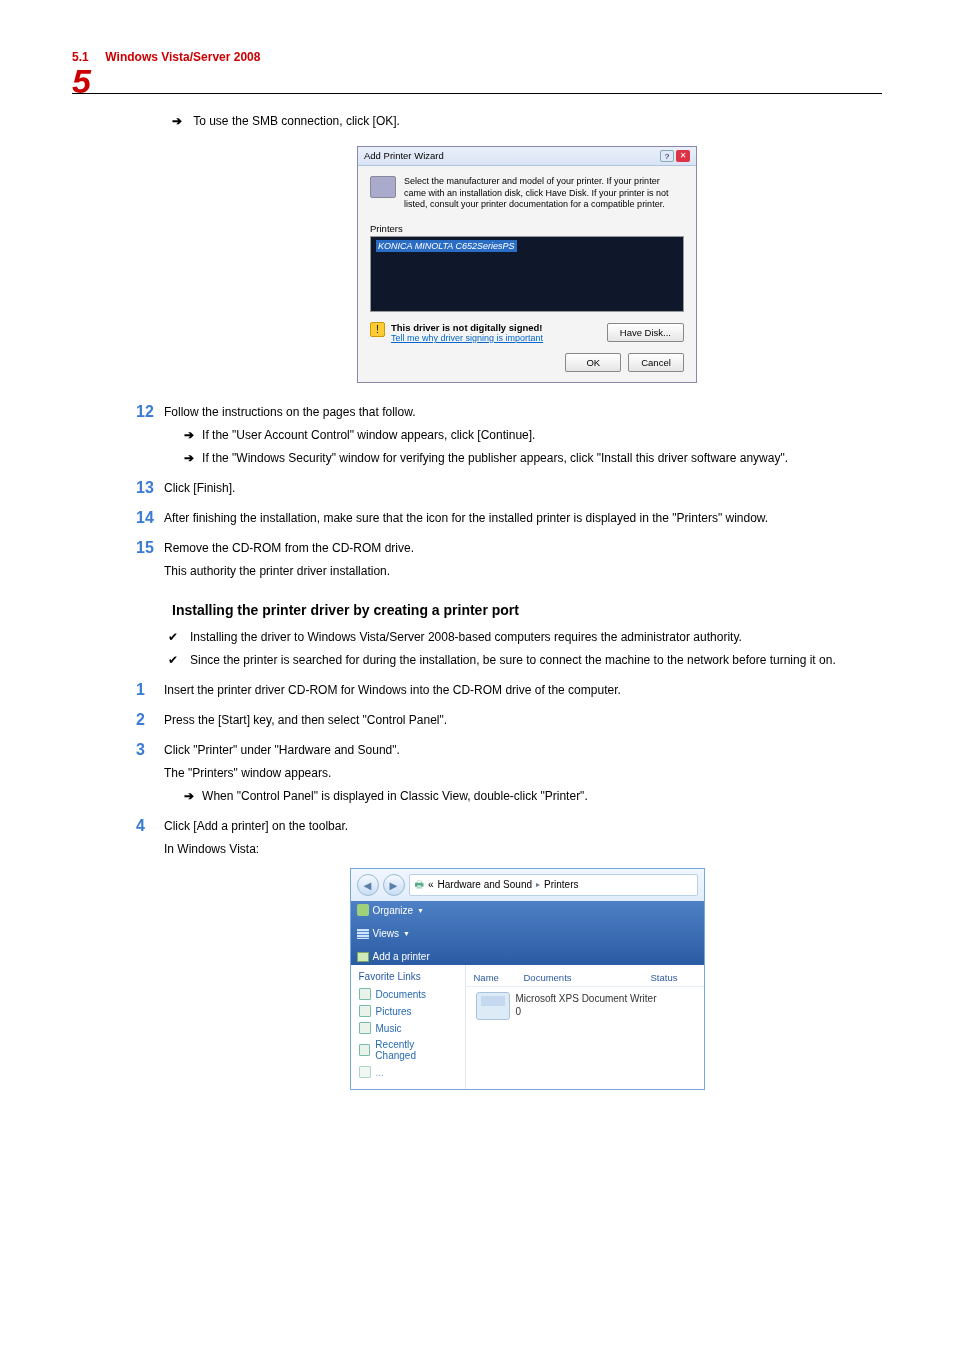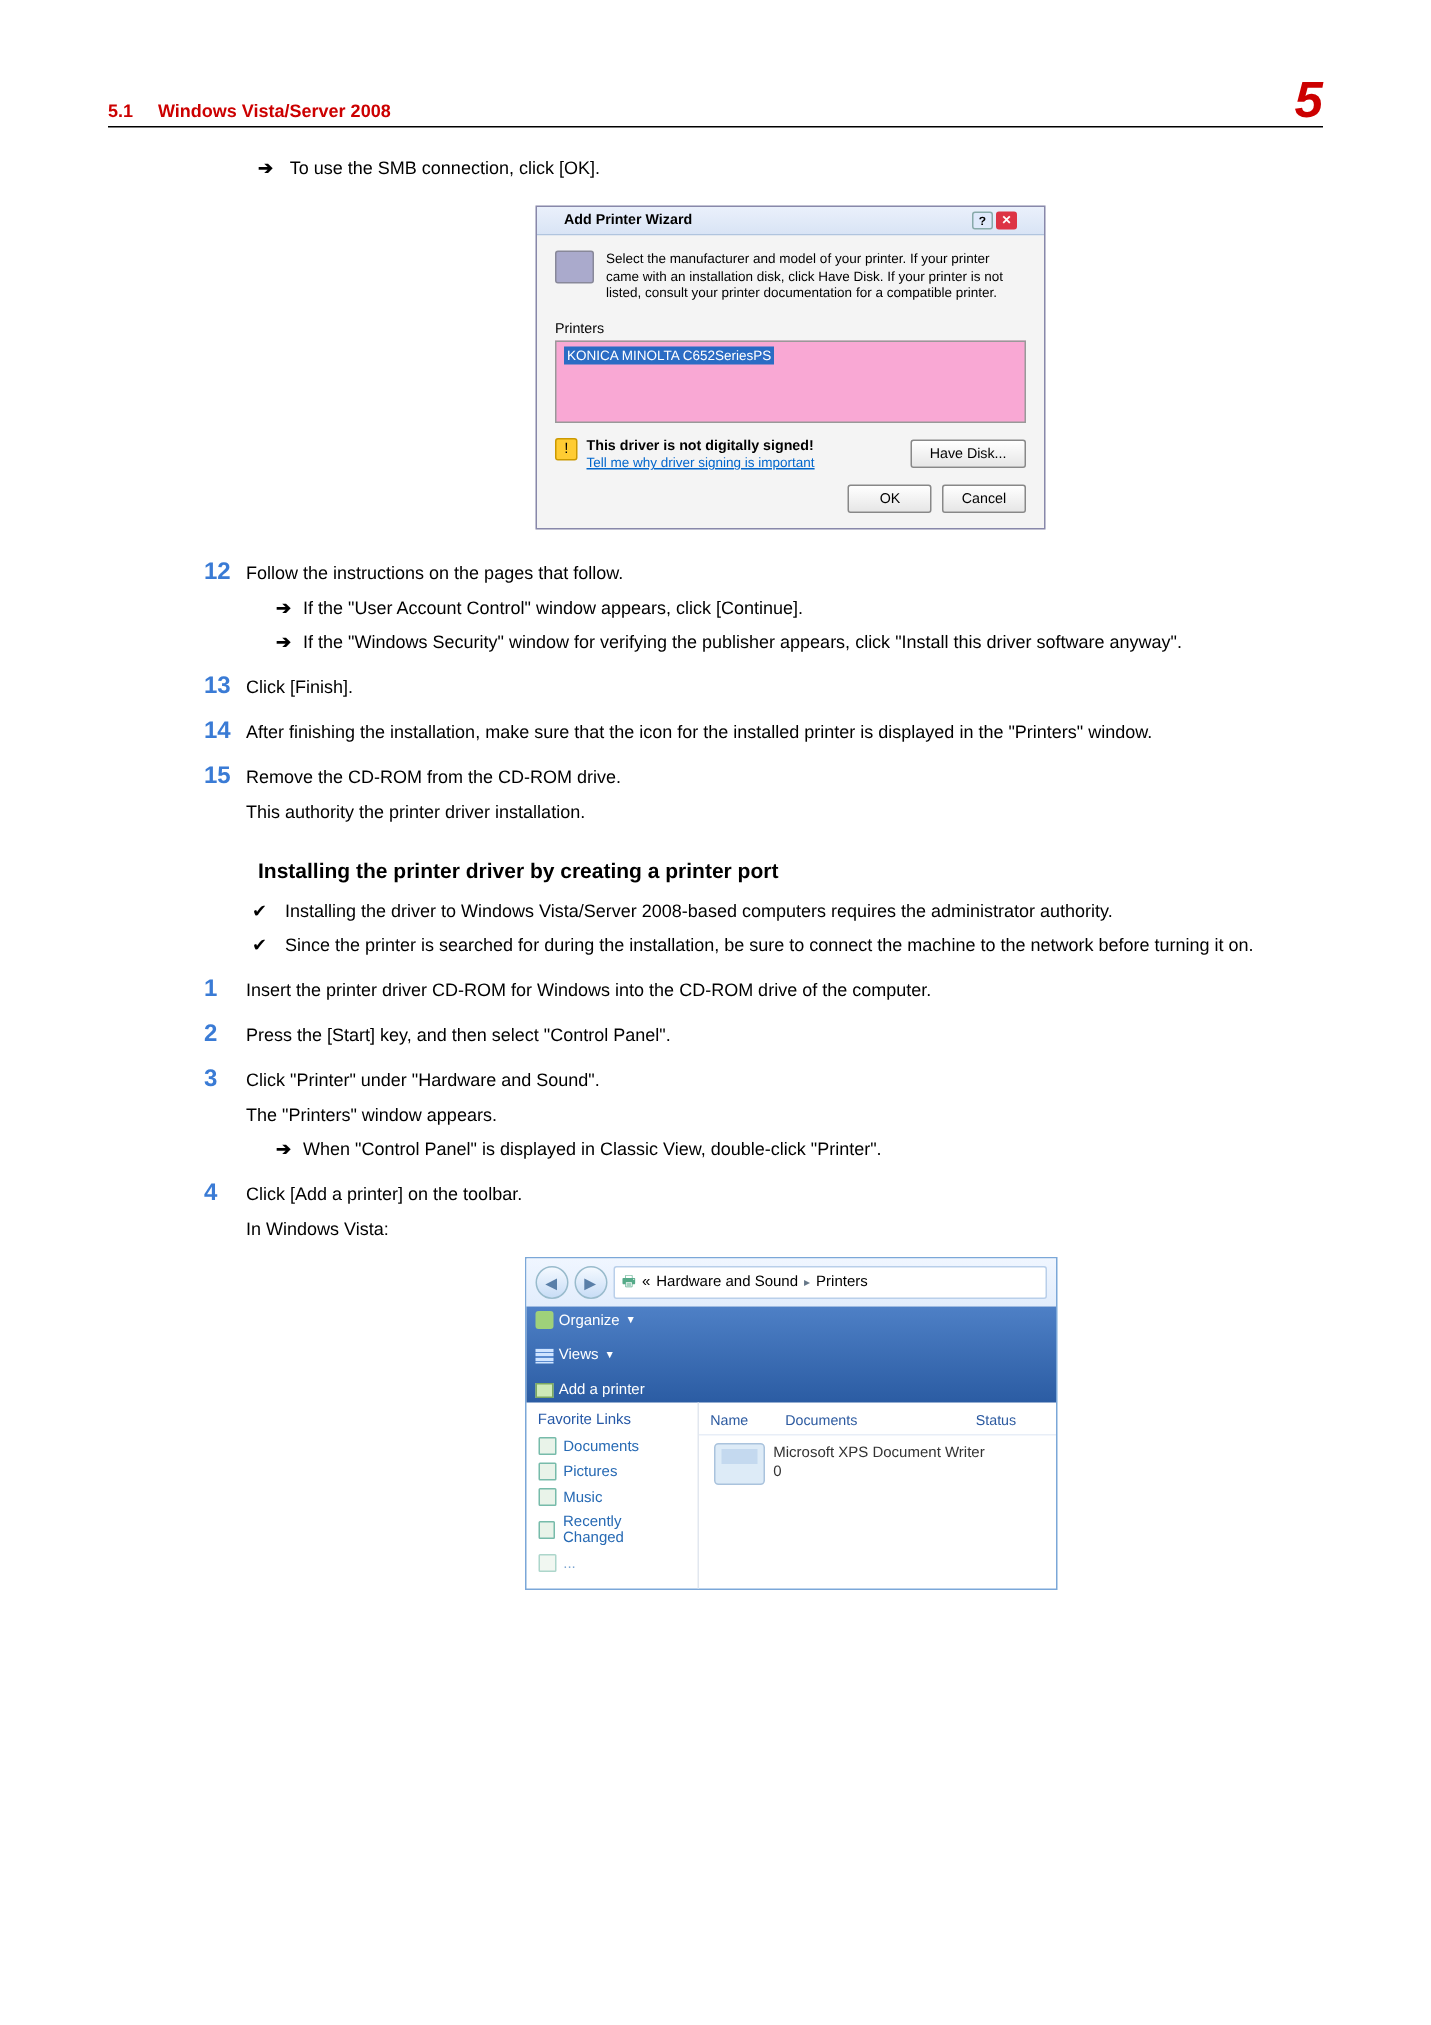--- a/index.html
+++ b/index.html
@@ -11,20 +11,21 @@
     width: 954px;
     padding: 50px 72px 30px 72px;
   }
   .header-row {
     display: flex;
     justify-content: space-between;
     align-items: baseline;
     border-bottom: 1px solid #000;
     padding-bottom: 3px;
     margin-bottom: 20px;
+    flex-direction: column;
   }
   .header-left {
     color: #c00;
     font-size: 12px;
     font-weight: bold;
   }
   .page-num {
     color: #c00;
     font-size: 34px;
     font-weight: bold;
@@ -38,45 +39,44 @@
 
   
   .dialog1 {
     width: 340px; margin: 0 auto 20px auto;
     border: 1px solid #88a;
     background: #f6f6f6;
     font-size: 9.5px;
   }
   .dialog1 .titlebar {
     background: linear-gradient(#eaf0fb,#d9e4f5);
-    padding: 3px 18px;
+    padding: 3px 6px;
     display: flex; justify-content: space-between;
     border-bottom: 1px solid #b0c4de;
-    font-weight: bold;
   }
   .dialog1 .close {
     display:inline-block; background:#d34; color:#fff;
     width:14px;height:12px; text-align:center; font-size:8px; line-height:12px; border-radius:2px;
   }
   .dialog1 .help-x { display:flex; gap:2px;}
   .dialog1 .qm {
     display:inline-block; background:#dfe9fb;
     width:14px;height:12px; text-align:center; font-size:8px; line-height:12px; border:1px solid #8aa; border-radius:2px;
   }
   .dialog1 .body { padding: 10px 12px; background:#f4f4f4; }
   .dialog1 .desc { display:flex; gap:8px; margin-bottom:12px;}
   .dialog1 .printer-icon {
     width:26px; height:22px; background:#aac; border:1px solid #889;
     border-radius:2px; position:relative; flex-shrink:0;
   }
   .dialog1 .desc-text { font-size:9px; line-height:1.3; }
   .dialog1 .printers-label { font-size:9.5px; margin-bottom:2px;}
   .dialog1 .printers-box {
-    background:#f9a8d4; border:1px solid #999; padding:3px 5px;
-    height:55px; overflow:hidden; font-size:9px;
+    background:#0f172a; border:1px solid #999; padding:3px 5px;
+    height:76px; overflow:hidden; font-size:9px;font-style:italic;
   }
   .dialog1 .sel { background:#2b6cc4; color:#fff; padding:1px 2px; display:inline-block;}
   .dialog1 .warning-row {
     display:flex; justify-content:space-between; align-items:center;
     margin-top:10px; margin-bottom:10px;
   }
   .dialog1 .warn-left { display:flex; gap:6px; align-items:flex-start; }
   .dialog1 .warn-ico {
     width:15px;height:15px; background:#ffcc33; border:1px solid #c90;
     border-radius:2px; color:#000; font-size:10px; text-align:center; line-height:13px;

